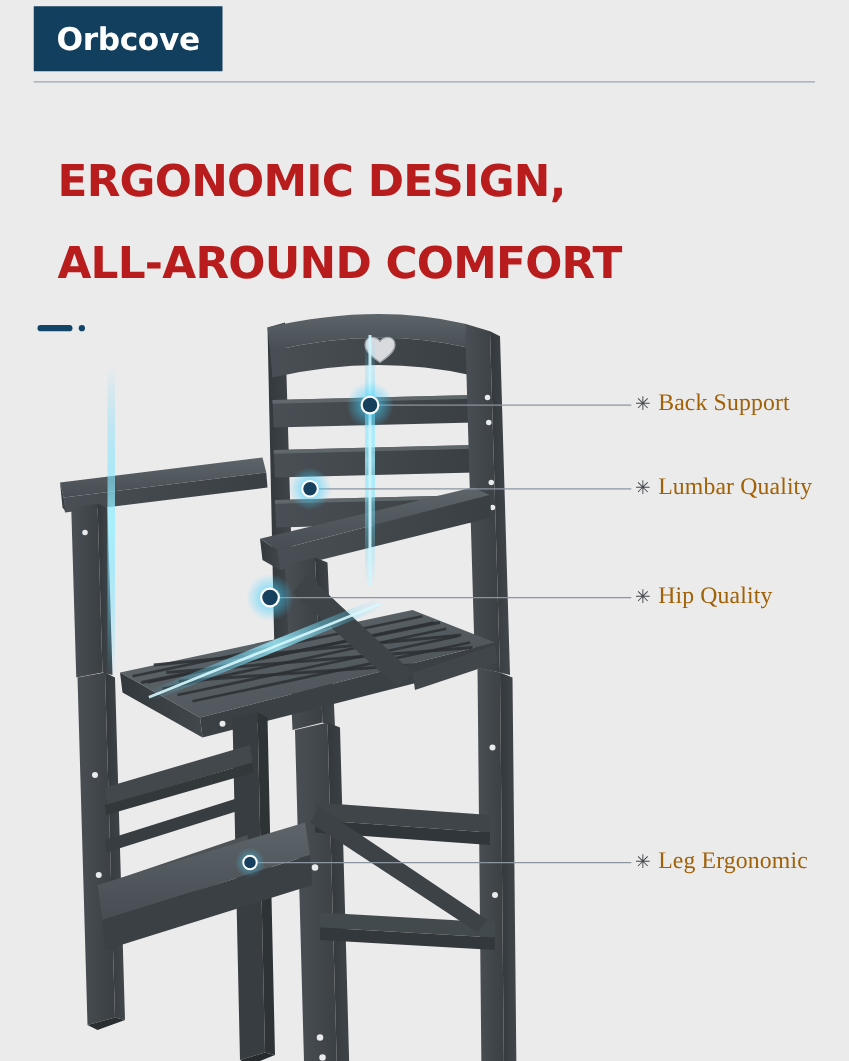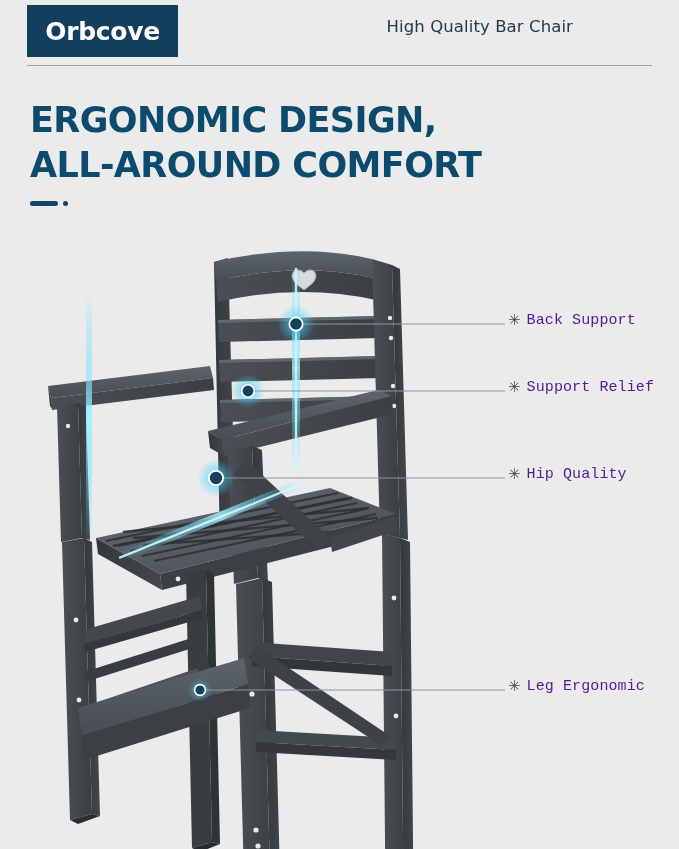--- a/index.html
+++ b/index.html
@@ -20,20 +20,21 @@
     width: 679px;
     height: 849px;
   }
 
   
   .header {
     position: absolute;
     left: 0; top: 0;
     width: 606px;
     height: 72px;
+    padding-left: 20px;
   }
   .logo-box {
     position: absolute;
     left: 27px;
     top: 5px;
     width: 151px;
     height: 52px;
     background: #123f5e;
     display: flex;
     align-items: center;
@@ -65,27 +66,27 @@
   }
 
   
   .title-block {
     position: absolute;
     left: 30px;
     top: 98px;
     width: 620px;
   }
   .headline {
-    color: #0c4a6e;
+    color: #b91c1c;
     font-size: 35px;
-    line-height: 45px;
+    line-height: 65px;
     font-weight: bold;
     font-family: "DejaVu Sans", sans-serif;
     letter-spacing: -0.6px;
-    margin: 0;
+    margin: 16px;
     white-space: pre-line;
   }
   .subhead {
     margin-top: 16px;
     color: #3c4043;
     font-size: 17px;
     font-family: "DejaVu Sans", sans-serif;
     letter-spacing: 0.1px;
   }
   .accent {
@@ -125,40 +126,39 @@
     gap: 6px;
     white-space: nowrap;
   }
   .callout-star {
     color: #45484c;
     font-size: 15px;
     line-height: 1;
     font-family: "DejaVu Sans", sans-serif;
   }
   .callout-label {
-    color: #4c1d95;
-    font-size: 15px;
-    font-family: Liberation Mono, monospace;
+    color: #a16207;
+    font-size: 19px;
+    font-family: Liberation Serif, serif;
     letter-spacing: 0.1px;
   }
   .c-back   { left: 508px; top: 312px; }
   .c-lumbar { left: 508px; top: 379px; }
   .c-hip    { left: 508px; top: 466px; }
   .c-leg    { left: 508px; top: 678px; }
 </style>
 </head>
 <body>
 
 <div class="page">
 
   <div class="header">
     <div class="logo-box">
       <span class="logo-text">Orbcove</span>
     </div>
-    <div class="header-tagline">High Quality Bar Chair</div>
     <div class="header-rule"></div>
   </div>
 
   <div class="title-block">
     <h1 class="headline">ERGONOMIC DESIGN,
 ALL-AROUND COMFORT</h1>
     <div class="accent">
       <span class="accent-bar"></span>
       <span class="accent-dot"></span>
     </div>
@@ -376,21 +376,21 @@
     </svg>
   </div>
 
   <div class="callout c-back">
     <span class="callout-star">✳</span>
     <span class="callout-label">Back Support</span>
   </div>
 
   <div class="callout c-lumbar">
     <span class="callout-star">✳</span>
-    <span class="callout-label">Support Relief</span>
+    <span class="callout-label">Lumbar Quality</span>
   </div>
 
   <div class="callout c-hip">
     <span class="callout-star">✳</span>
     <span class="callout-label">Hip Quality</span>
   </div>
 
   <div class="callout c-leg">
     <span class="callout-star">✳</span>
     <span class="callout-label">Leg Ergonomic</span>

